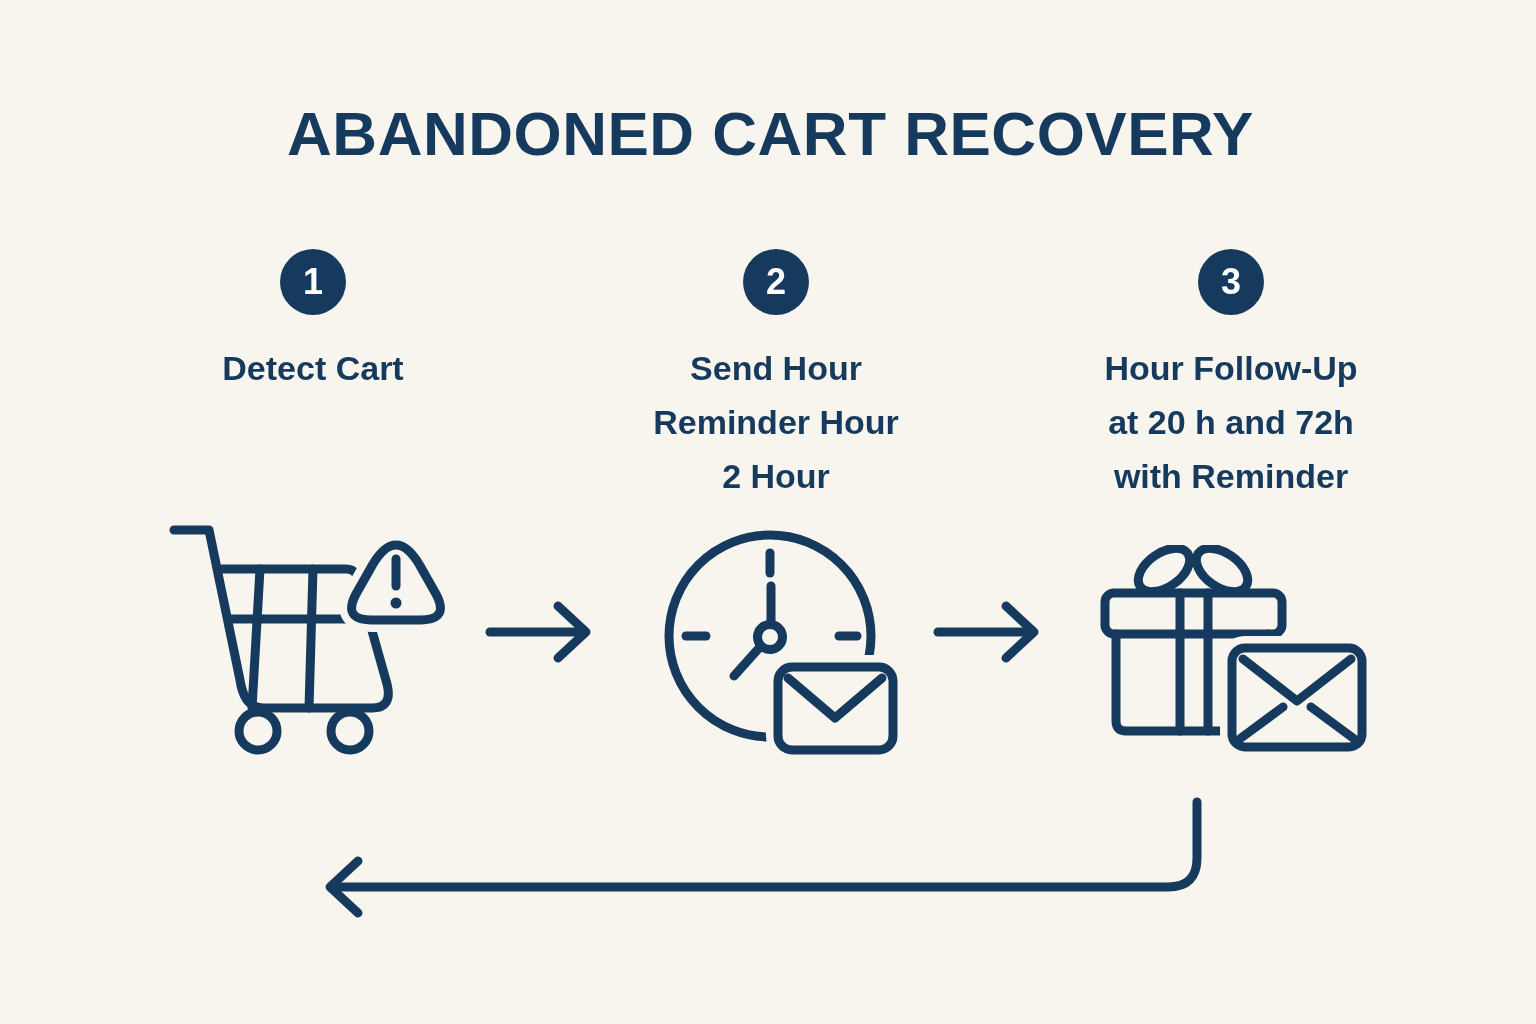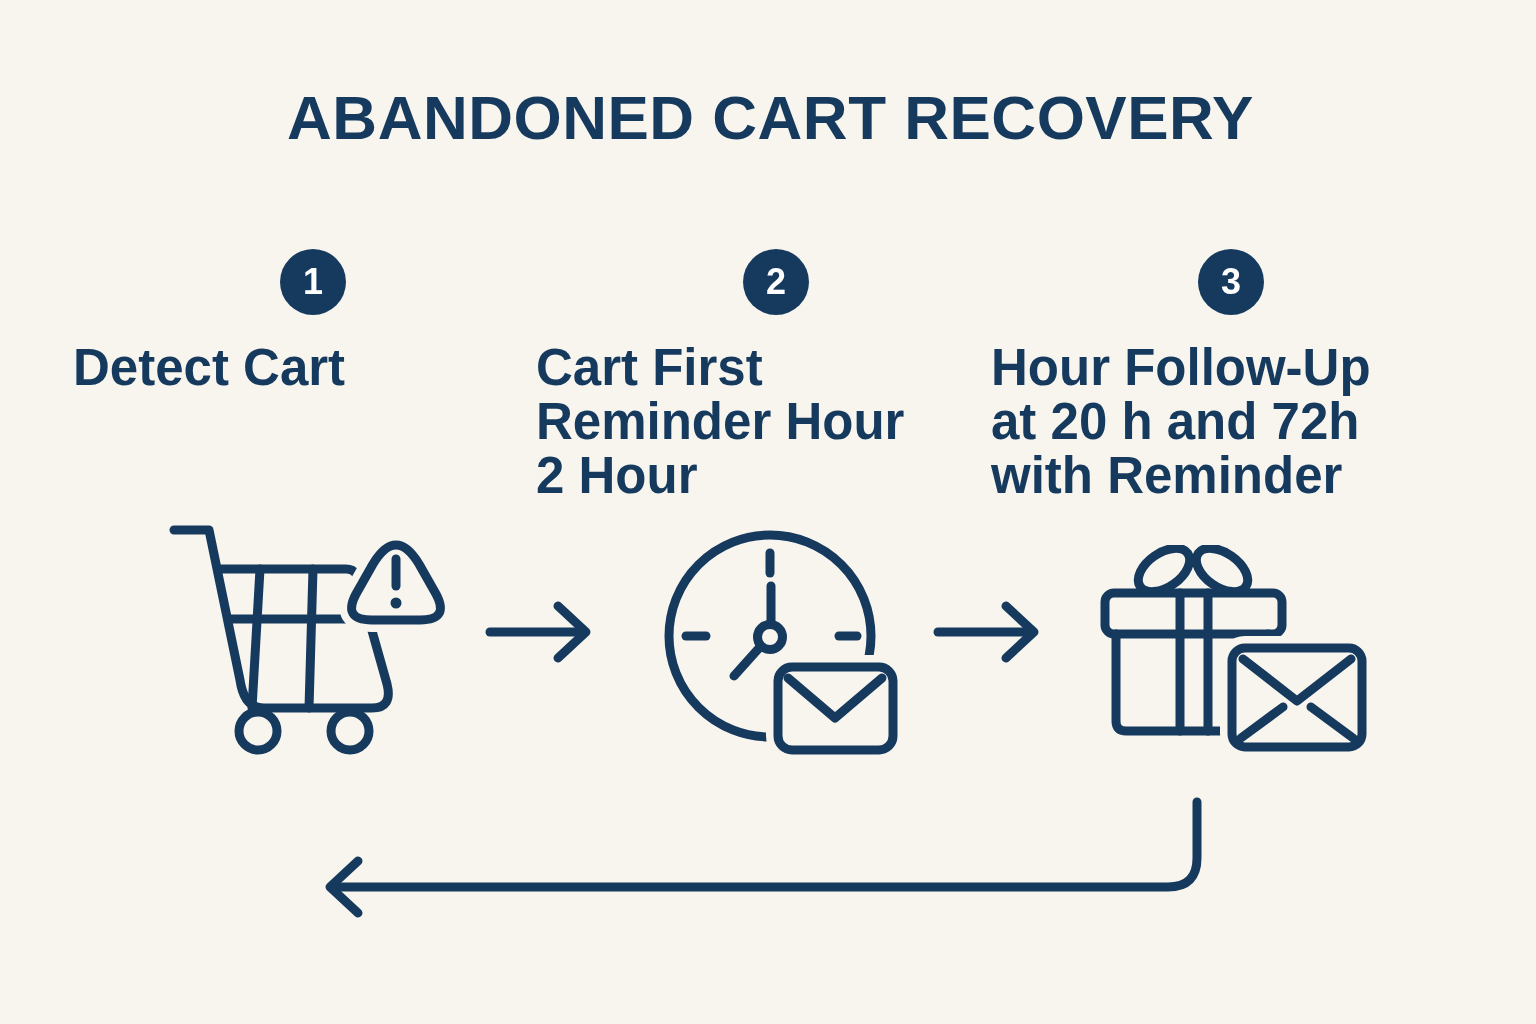--- a/index.html
+++ b/index.html
@@ -15,21 +15,21 @@
     margin: 0 auto;
     background: var(--bg, #F8F5EE);
     overflow: hidden;
     color: var(--ink, #163A5E);
   }
   .title {
     position: absolute;
     left: 0;
     right: 16px;
     top: 82px;
-    margin: 0;
+    margin: 16px;
     text-align: center;
     font-size: 62px;
     font-weight: 700;
     letter-spacing: 0.5px;
     color: var(--ink, #163A5E);
     padding-left: 21px;
   }
   .badge {
     position: absolute;
     top: 249px;
@@ -47,21 +47,22 @@
     font-weight: 700;
     line-height: 1;
   }
   .badge-1 { left: 280px; }
   .badge-2 { left: 743px; }
   .badge-3 { left: 1198px; }
   .step-label {
     position: absolute;
     top: 341px;
     width: 480px;
-    font-size: 51px;
+    text-align: center;
+    font-size: 34px;
     font-weight: 700;
     line-height: 54px;
     color: var(--ink, #163A5E);
   }
   .label-1 { left: 73px; }
   .label-2 { left: 536px; }
   .label-3 { left: 991px; }
   .step-label span { display: block; }
   .icon-abs { position: absolute; }
   svg .stroke {
@@ -94,21 +95,21 @@
     <span>2</span>
   </div>
   <div class="badge badge-3">
     <span>3</span>
   </div>
 
   <div class="step-label label-1">
     <span>Detect Cart</span>
   </div>
   <div class="step-label label-2">
-    <span>Cart First</span>
+    <span>Send Hour</span>
     <span>Reminder Hour</span>
     <span>2 Hour</span>
   </div>
   <div class="step-label label-3">
     <span>Hour Follow-Up</span>
     <span>at 20 h and 72h</span>
     <span>with Reminder</span>
   </div>
 
   <svg class="icon-abs" style="left:160px; top:512px;" width="300" height="250" viewBox="0 0 300 250">

